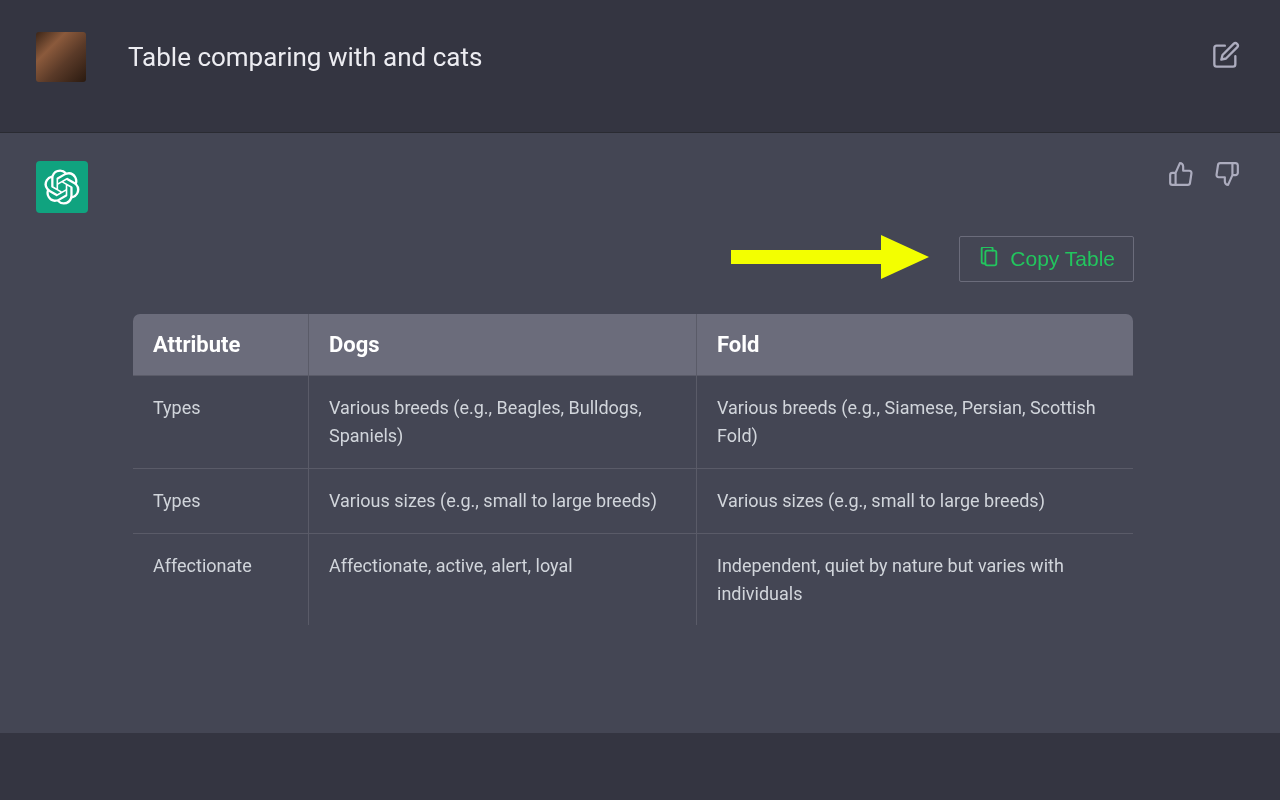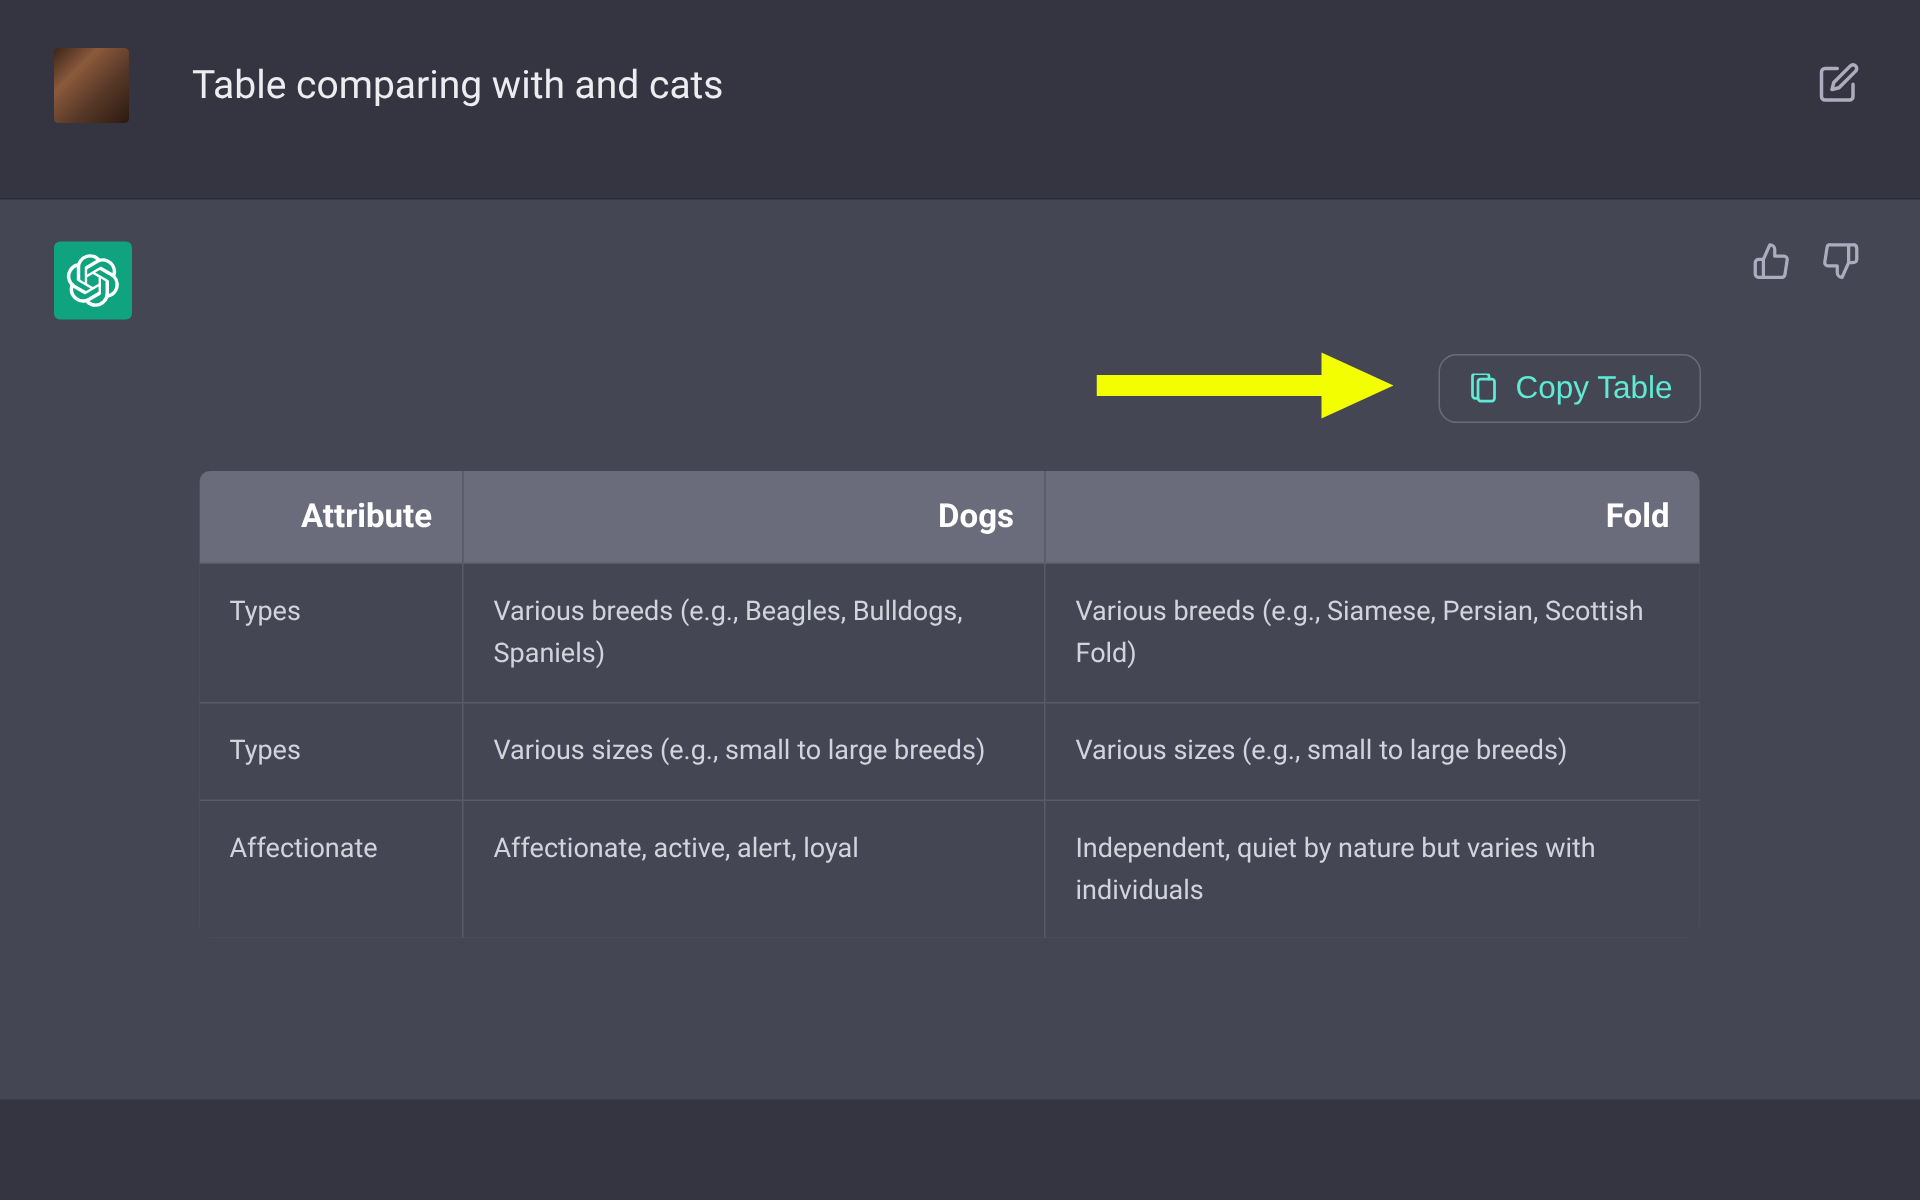--- a/index.html
+++ b/index.html
@@ -92,45 +92,45 @@
       margin-bottom: 24px;
       gap: 28px;
     }
     
     .arrow {
       color: #f3ff00;
     }
     
     .copy-btn {
       display: inline-flex;
-      align-items: flex-end;
+      align-items: flex-start;
       gap: 10px;
       padding: 10px 18px;
       border: 1px solid #6b6c7b;
-      border-radius: 12px;
-      color: #5eead4;
+      border-radius: 2px;
+      color: #22c55e;
       cursor: pointer;
       font-size: 21px;
       font-weight: 500;
       background: transparent;
     }
     
     table {
       width: 100%;
       border-collapse: collapse;
       border: 1px solid #6b6c7b;
       border-radius: 8px;
       overflow: hidden;
     }
     
     thead th {
       background: #6b6c7b;
       color: #ffffff;
       padding: 18px 20px;
-      text-align: right;
+      text-align: left;
       font-weight: 700;
       font-size: 22px;
       border: 1px solid #5a5b68;
     }
     
     tbody td {
       padding: 18px 20px;
       border: 1px solid #5a5b68;
       color: #d1d5db;
       font-size: 18px;

